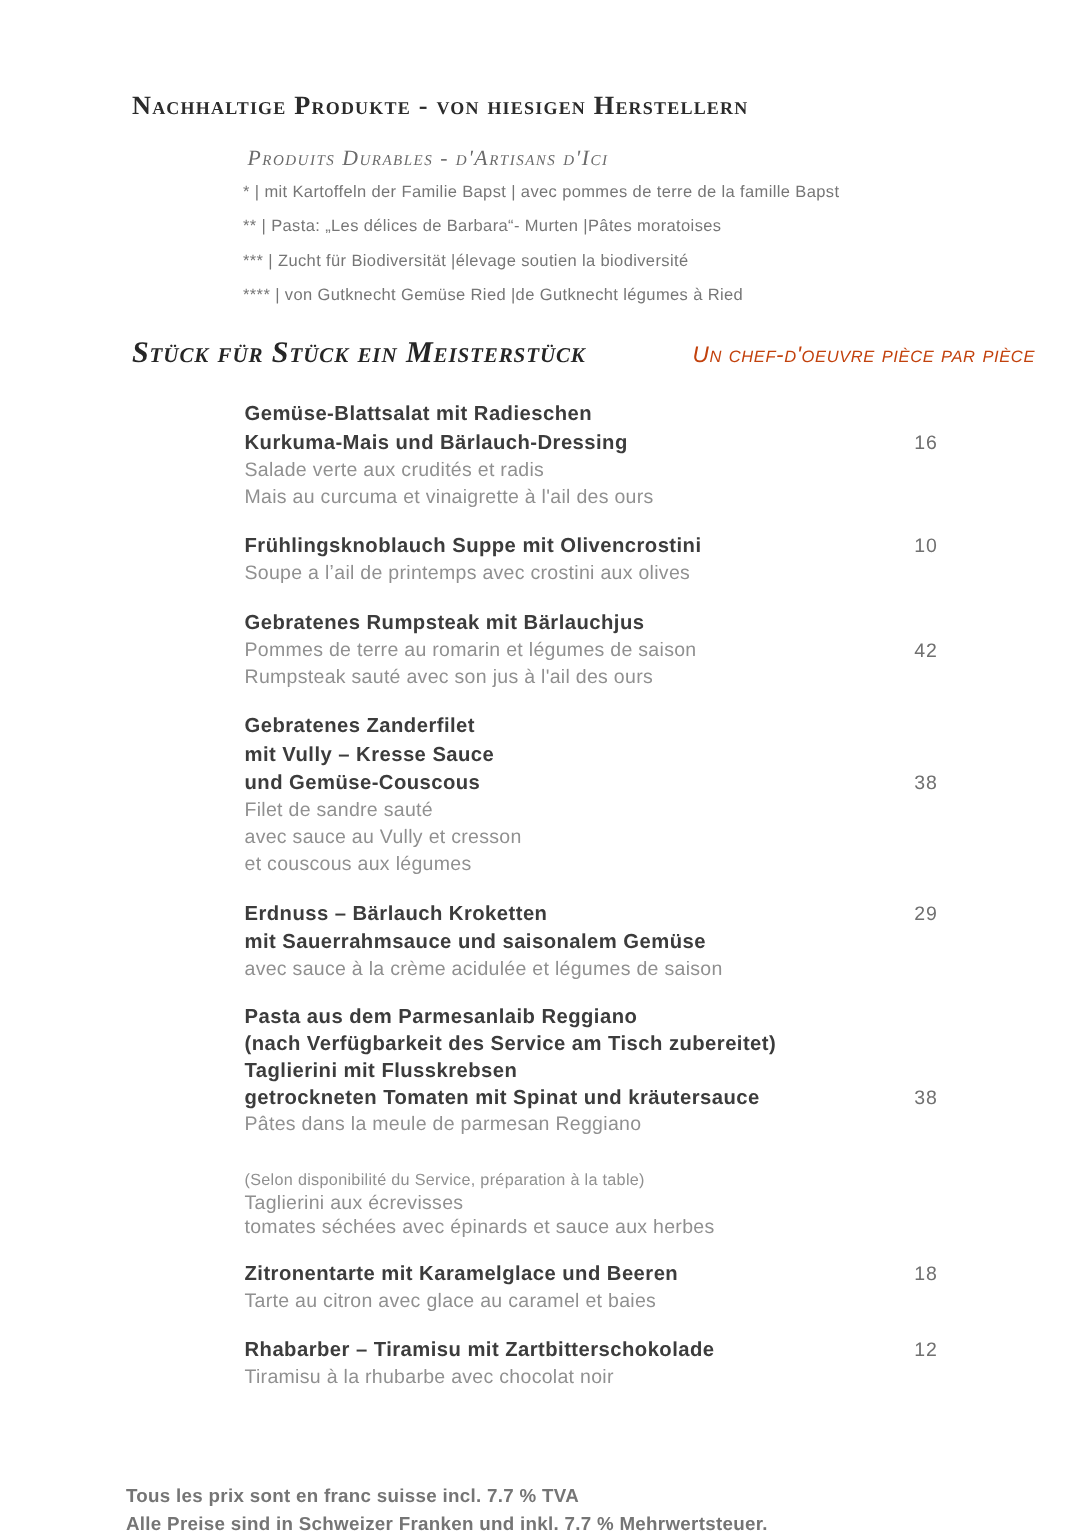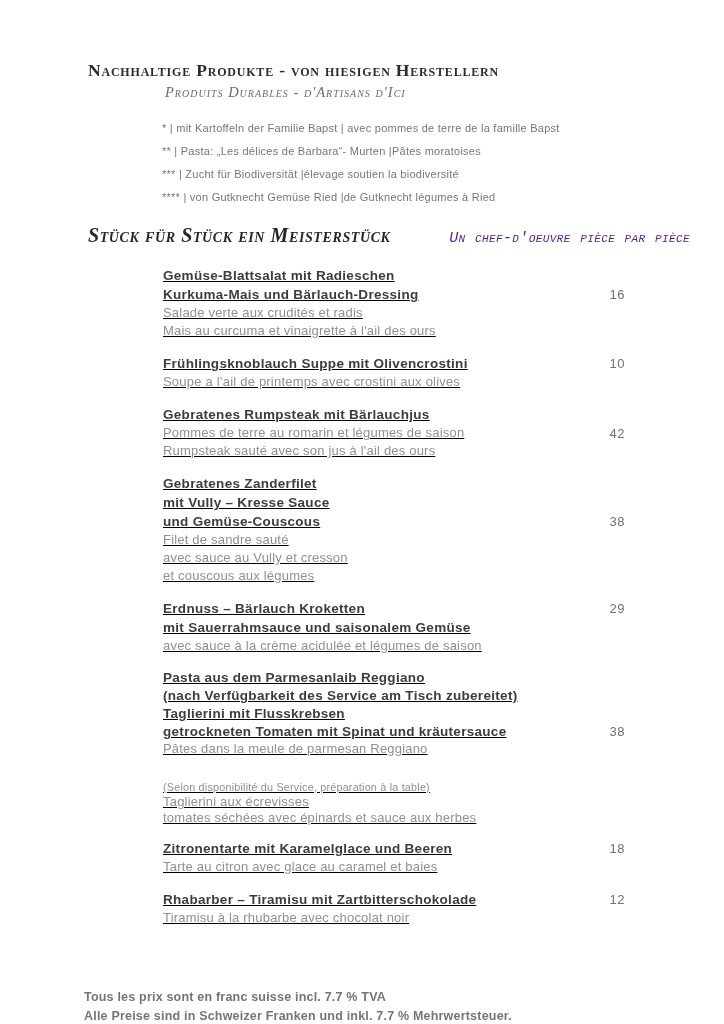--- a/index.html
+++ b/index.html
@@ -20,21 +20,21 @@
     font-family: "Liberation Serif", serif;
     font-variant: small-caps;
     font-weight: 700;
     font-size: 17.5px;
     letter-spacing: 0.8px;
     color: #2b2b2b;
     white-space: nowrap;
   }
   .header-title-fr {
     margin-left: 77px;
-    margin-top: 3px;
+    margin-top: 17px;
     font-family: "Liberation Serif", serif;
     font-style: italic;
     font-variant: small-caps;
     font-size: 14.5px;
     letter-spacing: 1px;
     color: #6b6b6b;
     white-space: nowrap;
   }
 
   
@@ -57,32 +57,32 @@
     font-style: italic;
     font-variant: small-caps;
     font-weight: 700;
     font-size: 20px;
     letter-spacing: 0.6px;
     color: #262626;
     white-space: nowrap;
     text-align: right;
   }
   .section-title-fr {
-    font-family: Liberation Mono, monospace;
+    font-family: Liberation Sans, sans-serif;
     font-style: italic;
     font-variant: small-caps;
     font-size: 15px;
     letter-spacing: 0.4px;
-    color: #4c1d95;
+    color: #c2410c;
     white-space: nowrap;
   }
 
   
   .items { position: absolute; left: 163px; top: 266px; width: 462px; }
-  .item { margin-bottom: 14px; text-decoration: underline; }
+  .item { margin-bottom: 14px; }
   .de-line {
     position: relative;
     font-weight: 700;
     font-size: 13.5px;
     line-height: 19px;
     letter-spacing: 0.3px;
     color: #3c3c3c;
     white-space: nowrap;
   }
   .de-line .price {

